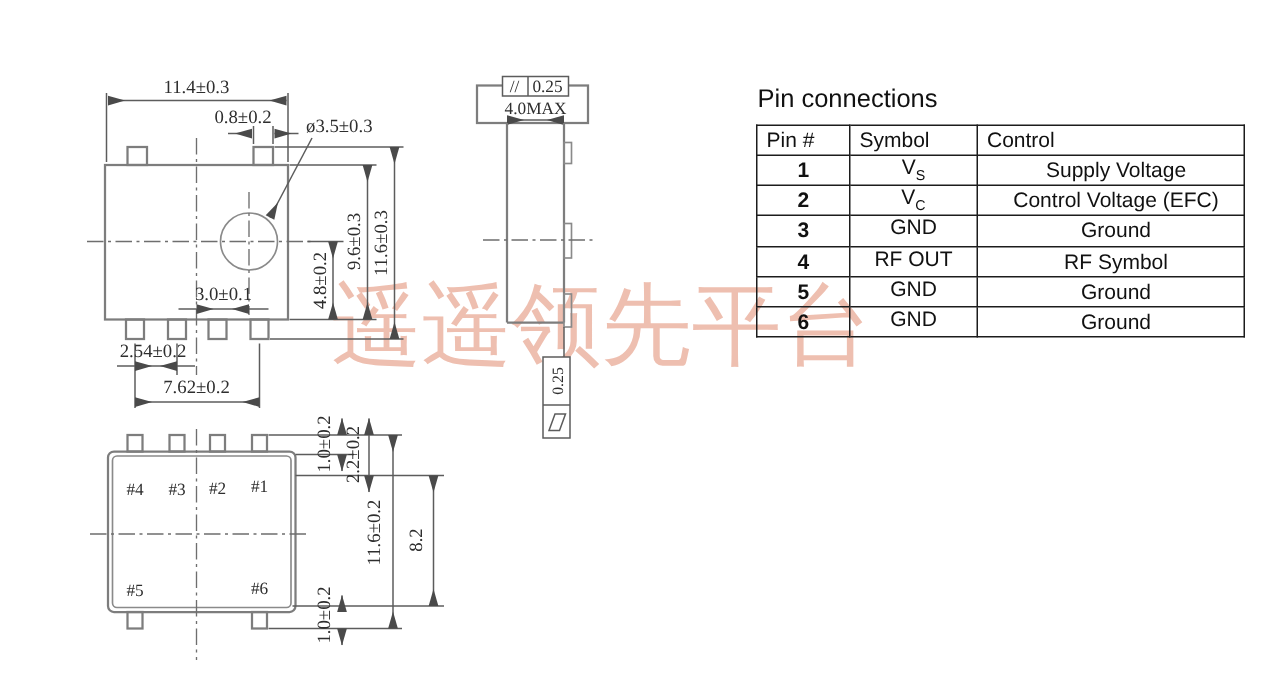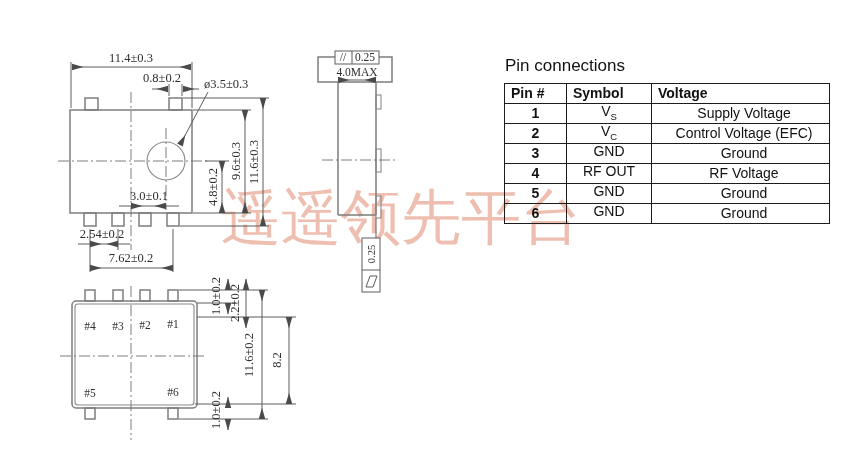--- a/index.html
+++ b/index.html
@@ -15,21 +15,21 @@
   .dim{marker-start:url(#arr);marker-end:url(#arr);}
   .dime{marker-end:url(#arr);}
   text.cad{font-family:"Liberation Serif","DejaVu Serif",serif;font-size:12.5px;fill:#2e2e2e;}
   text.s11{font-size:11.5px;}
   text.s10{font-size:10.5px;}
   .pin-block{position:absolute;left:504px;top:56px;z-index:2;color:#111;
     font-family:"Liberation Sans","DejaVu Sans",sans-serif;}
   .pin-title{font-size:17px;font-weight:normal;margin:0 0 7px 1px;}
   table.pins{border-collapse:collapse;background:transparent;}
   .pins th,.pins td{border:1.6px solid #1c1c1c;height:19px;padding:0;font-size:14px;line-height:1.1;}
-  .pins th{text-align:left;padding-left:6px;font-weight:bold;}
+  .pins th{text-align:left;padding-left:6px;font-weight:normal;}
   .c1{width:55px;} .c2{width:78px;margin-top:36px;} .c3{width:171px;}
   td.pin{text-align:center;font-weight:bold;}
   td.sym{text-align:center;margin-left:32px;}
   td.fn{text-align:center;padding-left:7px;}
   .pins sub{font-size:9.5px;}
 </style>
 </head>
 <body>
 
 <div class="stage">
@@ -169,41 +169,41 @@
     </g>
   </svg>
 
   <div class="pin-block">
     <div class="pin-title">Pin connections</div>
     <table class="pins">
       <tbody>
           <tr>
         <th class="c1">Pin #</th>
         <th class="c2">Symbol</th>
-        <th class="c3">Voltage</th>
+        <th class="c3">Control</th>
       </tr>
       <tr>
         <td class="pin">1</td>
         <td class="sym"><span>V</span><sub>S</sub></td>
         <td class="fn">Supply Voltage</td>
       </tr>
       <tr>
         <td class="pin">2</td>
         <td class="sym"><span>V</span><sub>C</sub></td>
         <td class="fn">Control Voltage (EFC)</td>
       </tr>
       <tr>
         <td class="pin">3</td>
         <td class="sym"><span>GND</span><sub></sub></td>
         <td class="fn">Ground</td>
       </tr>
       <tr>
         <td class="pin">4</td>
         <td class="sym"><span>RF OUT</span><sub></sub></td>
-        <td class="fn">RF Voltage</td>
+        <td class="fn">RF Symbol</td>
       </tr>
       <tr>
         <td class="pin">5</td>
         <td class="sym"><span>GND</span><sub></sub></td>
         <td class="fn">Ground</td>
       </tr>
       <tr>
         <td class="pin">6</td>
         <td class="sym"><span>GND</span><sub></sub></td>
         <td class="fn">Ground</td>

